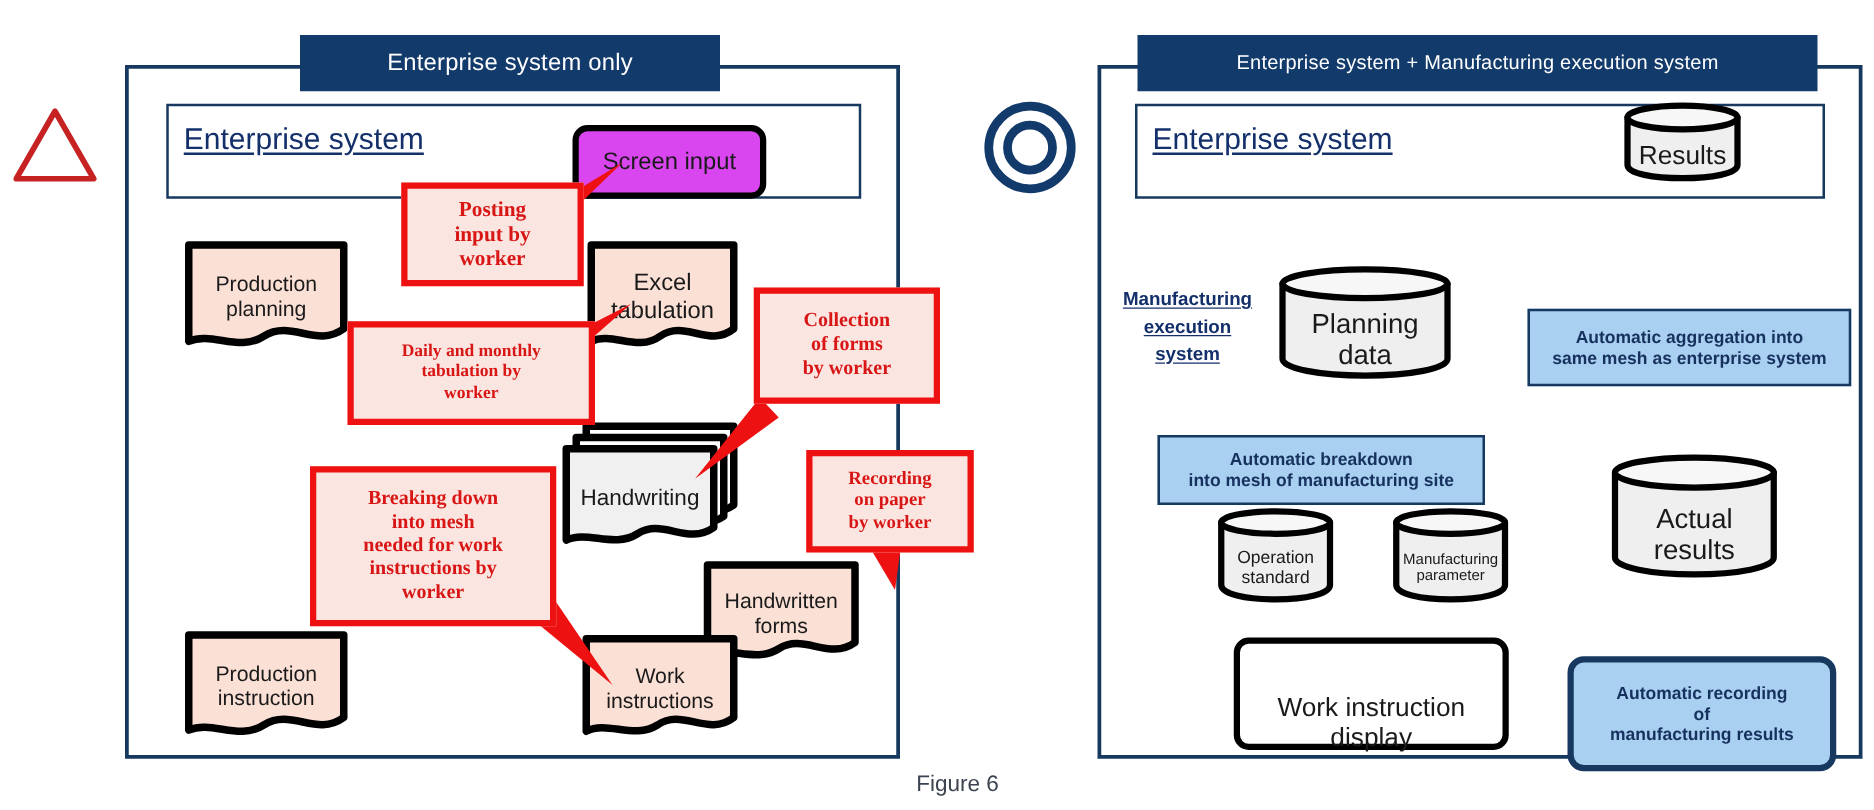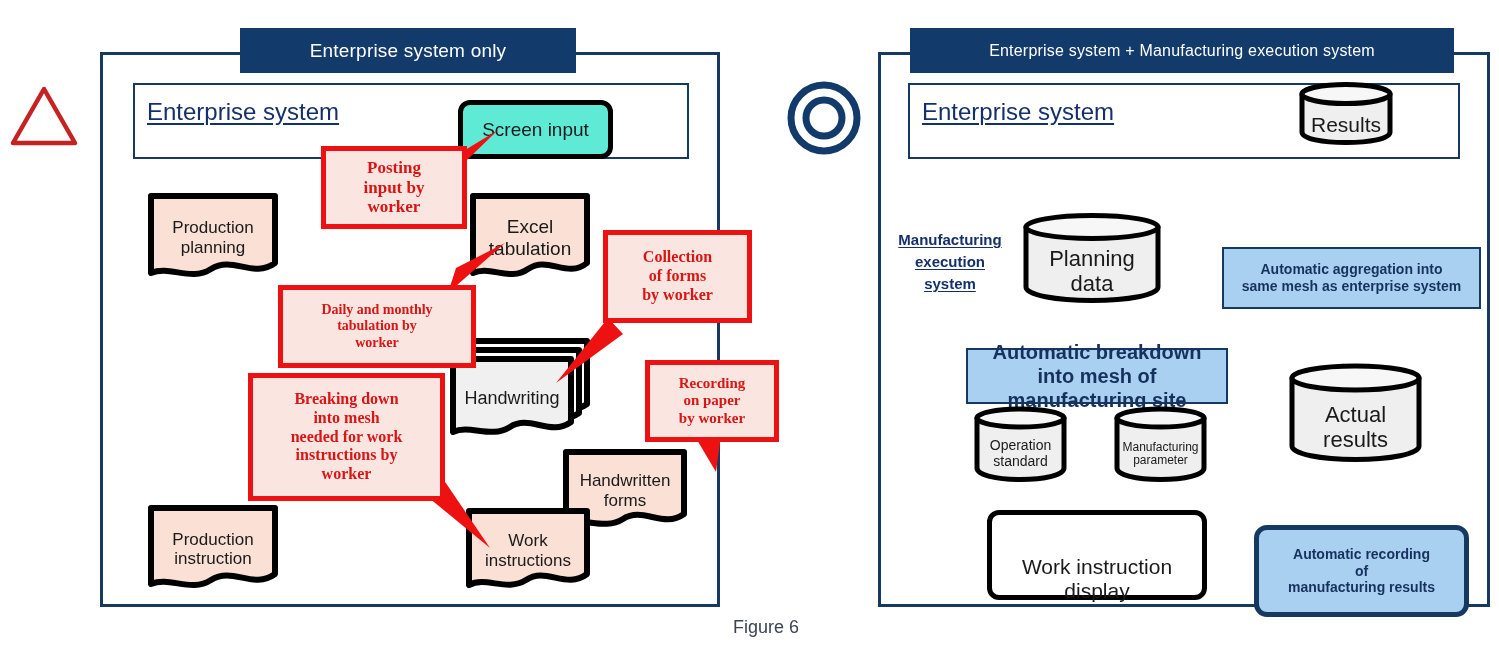--- a/index.html
+++ b/index.html
@@ -109,21 +109,21 @@
 
   <div class="abs panel-title" style="left:240px;top:28px;width:336px;height:45px;">Enterprise system only</div>
 
   <svg class="abs" style="left:10px;top:85px;width:68px;height:62px;overflow:visible;">
     <polygon points="34,4 65,58 3,58" fill="none" stroke="#c62222" stroke-width="4.5" stroke-linejoin="round"></polygon>
   </svg>
 
   <div class="abs inner-box" style="left:133px;top:83px;width:556px;height:76px;"></div>
   <div class="abs inner-label" style="left:147px;top:98px;">Enterprise system</div>
 
-  <div class="rbox" style="left:458px;top:100px;width:145px;height:49px;background:#5eead4;
+  <div class="rbox" style="left:458px;top:100px;width:145px;height:49px;background:#d946ef;
               font-size:19px;">
     <span>Screen input</span>
   </div>
 
   <div class="doc" style="left:148px;top:193px;width:130px;height:89px;">
     <svg viewBox="0 0 130 89" preserveAspectRatio="none">
       <path d="M3,3 L127,3 L127,70 C105,86 85,62 63,76 C43,89 22,72 3,80 Z" fill="#fbe0d6" stroke="#000000" stroke-width="6" stroke-linejoin="round"></path>
     </svg>
     <div class="lbl" style="font-size:17px;padding-bottom:12px;">
       <span style="white-space:pre-line;">Production
@@ -202,21 +202,21 @@
 
     <polygon points="395,470 490,548 437,470" fill="#ee1111"></polygon>
   </svg>
 
   <div class="callout" style="left:321px;top:146px;width:136px;height:73px;font-size:17px;z-index:6;">
     <span style="white-space:pre-line;">Posting
 input by
 worker</span>
   </div>
 
-  <div class="callout" style="left:278px;top:257px;width:188px;height:73px;font-size:14px;z-index:6;margin-top:28px;">
+  <div class="callout" style="left:278px;top:257px;width:188px;height:73px;font-size:14px;z-index:6;">
     <span style="white-space:pre-line;">Daily and monthly
 tabulation by
 worker</span>
   </div>
 
   <div class="callout" style="left:603px;top:230px;width:139px;height:83px;font-size:16px;z-index:6;">
     <span style="white-space:pre-line;">Collection
 of forms
 by worker</span>
   </div>
@@ -309,21 +309,21 @@
               font-size:21px;">
     <span style="white-space:pre-line;margin-top:48px;">Work instruction
 display</span>
   </div>
 
   <div class="bluebox" style="left:1222px;top:231px;width:255px;height:58px;font-size:14px;">
     <span style="white-space:pre-line;">Automatic aggregation into
 same mesh as enterprise system</span>
   </div>
 
-  <div class="bluebox" style="left:966px;top:332px;width:258px;height:52px;font-size:20px;">
+  <div class="bluebox" style="left:926px;top:332px;width:258px;height:52px;font-size:14px;">
     <span style="white-space:pre-line;">Automatic breakdown
 into mesh of manufacturing site</span>
   </div>
 
   <div class="bluebox round" style="left:1254px;top:509px;width:205px;height:82px;font-size:14px;">
     <span style="white-space:pre-line;">Automatic recording
 of
 manufacturing results</span>
   </div>
 

